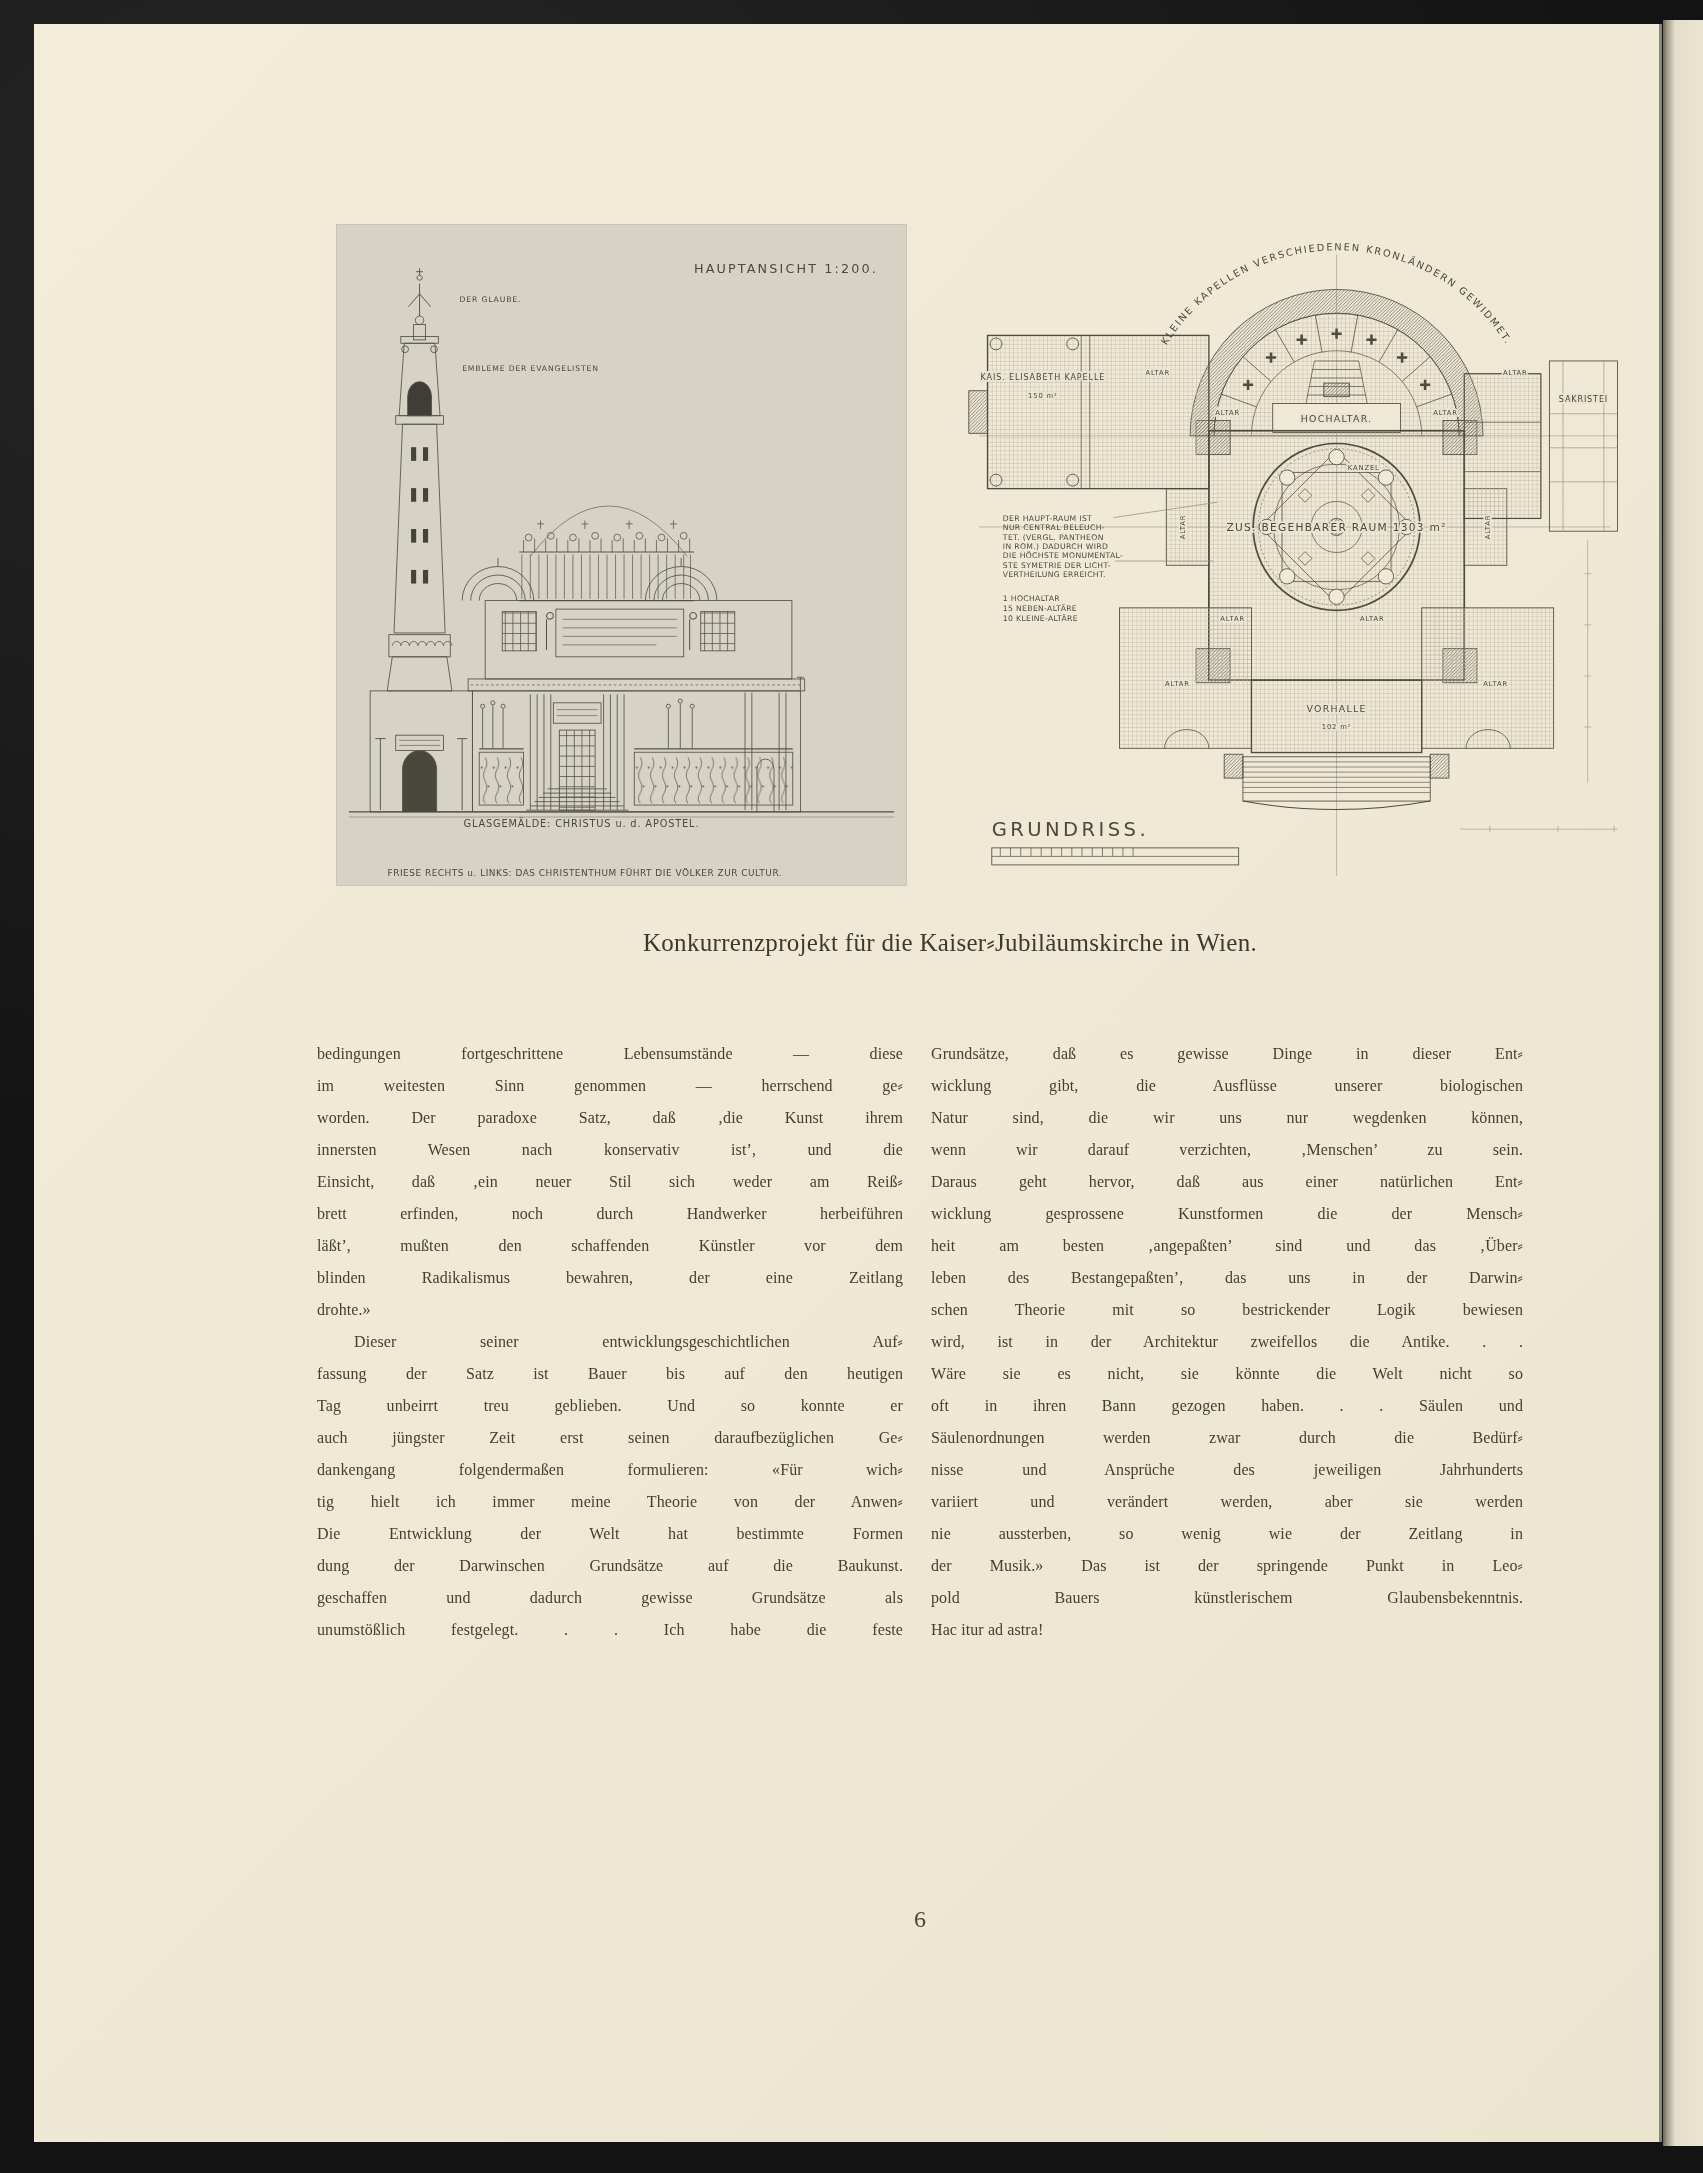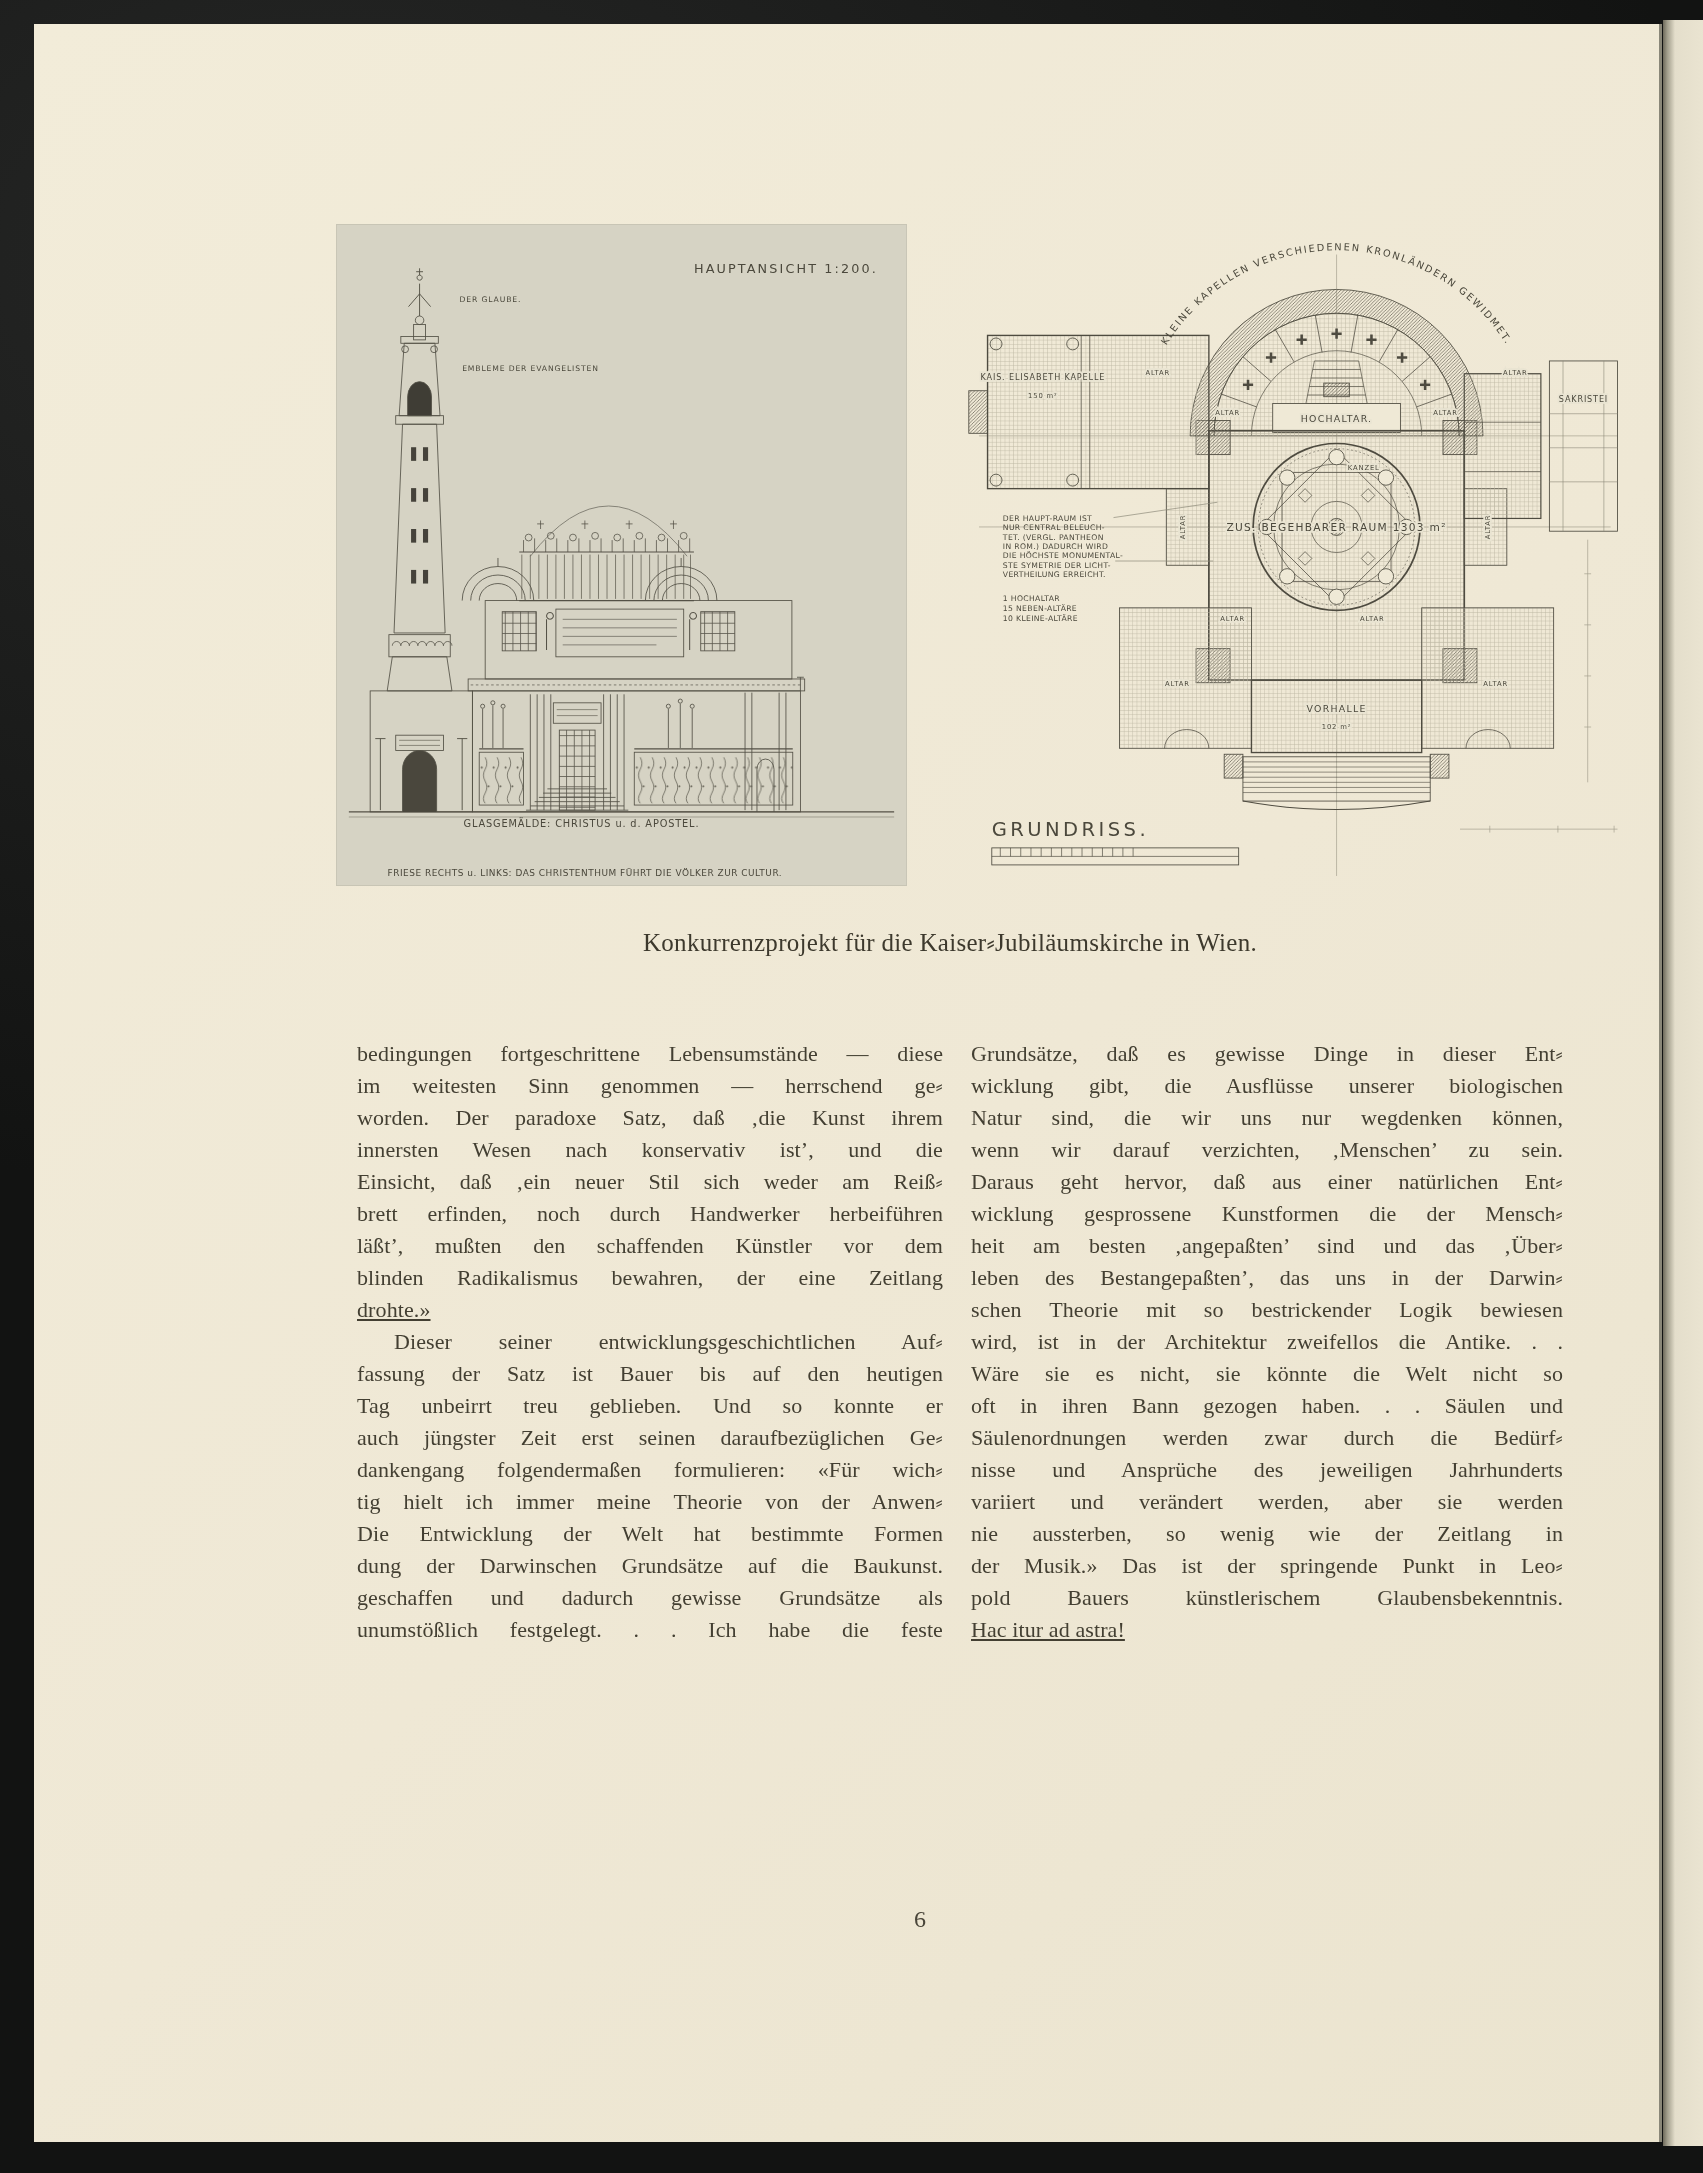--- a/index.html
+++ b/index.html
@@ -9,26 +9,26 @@
   .page{position:absolute;left:34px;top:24px;width:1625px;height:2118px;
     background:linear-gradient(135deg,#f2ecd9 0%,#efe8d5 55%,#ebe4cf 100%);
     border-right:3.4px solid #8a8778;}
   .page-edge{position:absolute;left:1663px;top:20.4px;width:41px;height:2126px;
     background:linear-gradient(90deg,#6e6a5b 0px,#a19d8b 4.3px,#e4decb 12px,#eae4d1 100%);}
   .plate{position:absolute;left:302px;top:200px;width:571px;height:662px;
     background:#d6d3c4;box-shadow:0 0 0 0.9px #c8c5b5 inset;}
   .plan-wrap{position:absolute;left:928px;top:209px;width:664px;height:656px;}
   .caption{position:absolute;left:341px;top:905px;width:1150px;text-align:center;
     font-size:25px;color:#3d392d;letter-spacing:0.3px;}
-  .col{position:absolute;top:1014px;font-size:22px;line-height:32px;color:#433f32;
-    text-align:justify;letter-spacing:0.1px;margin-left:40px;}
+  .col{position:absolute;top:1014px;font-size:16px;line-height:32px;color:#433f32;
+    text-align:justify;letter-spacing:0.1px;}
   .col-left{left:283px;width:586px;}
   .col-right{left:897px;width:592px;}
   .para .jline{text-align:justify;text-align-last:justify;}
-  .para:not(.flow) .jline:last-child{text-align-last:auto;text-decoration:underline;}
+  .para:not(.flow) .jline:last-child{text-align-last:auto;}
   .para.indent .jline:first-child{text-indent:37px;}
   .pageno{position:absolute;left:283px;top:1882px;width:1206px;text-align:center;
     font-size:24px;color:#4a463a;}
   svg{display:block;}
   svg text{font-family:"DejaVu Sans",sans-serif;fill:#4b483c;}
   .halo{paint-order:stroke;stroke:#e9e4d2;stroke-width:4px;}
 </style>
 </head>
 <body>
 

